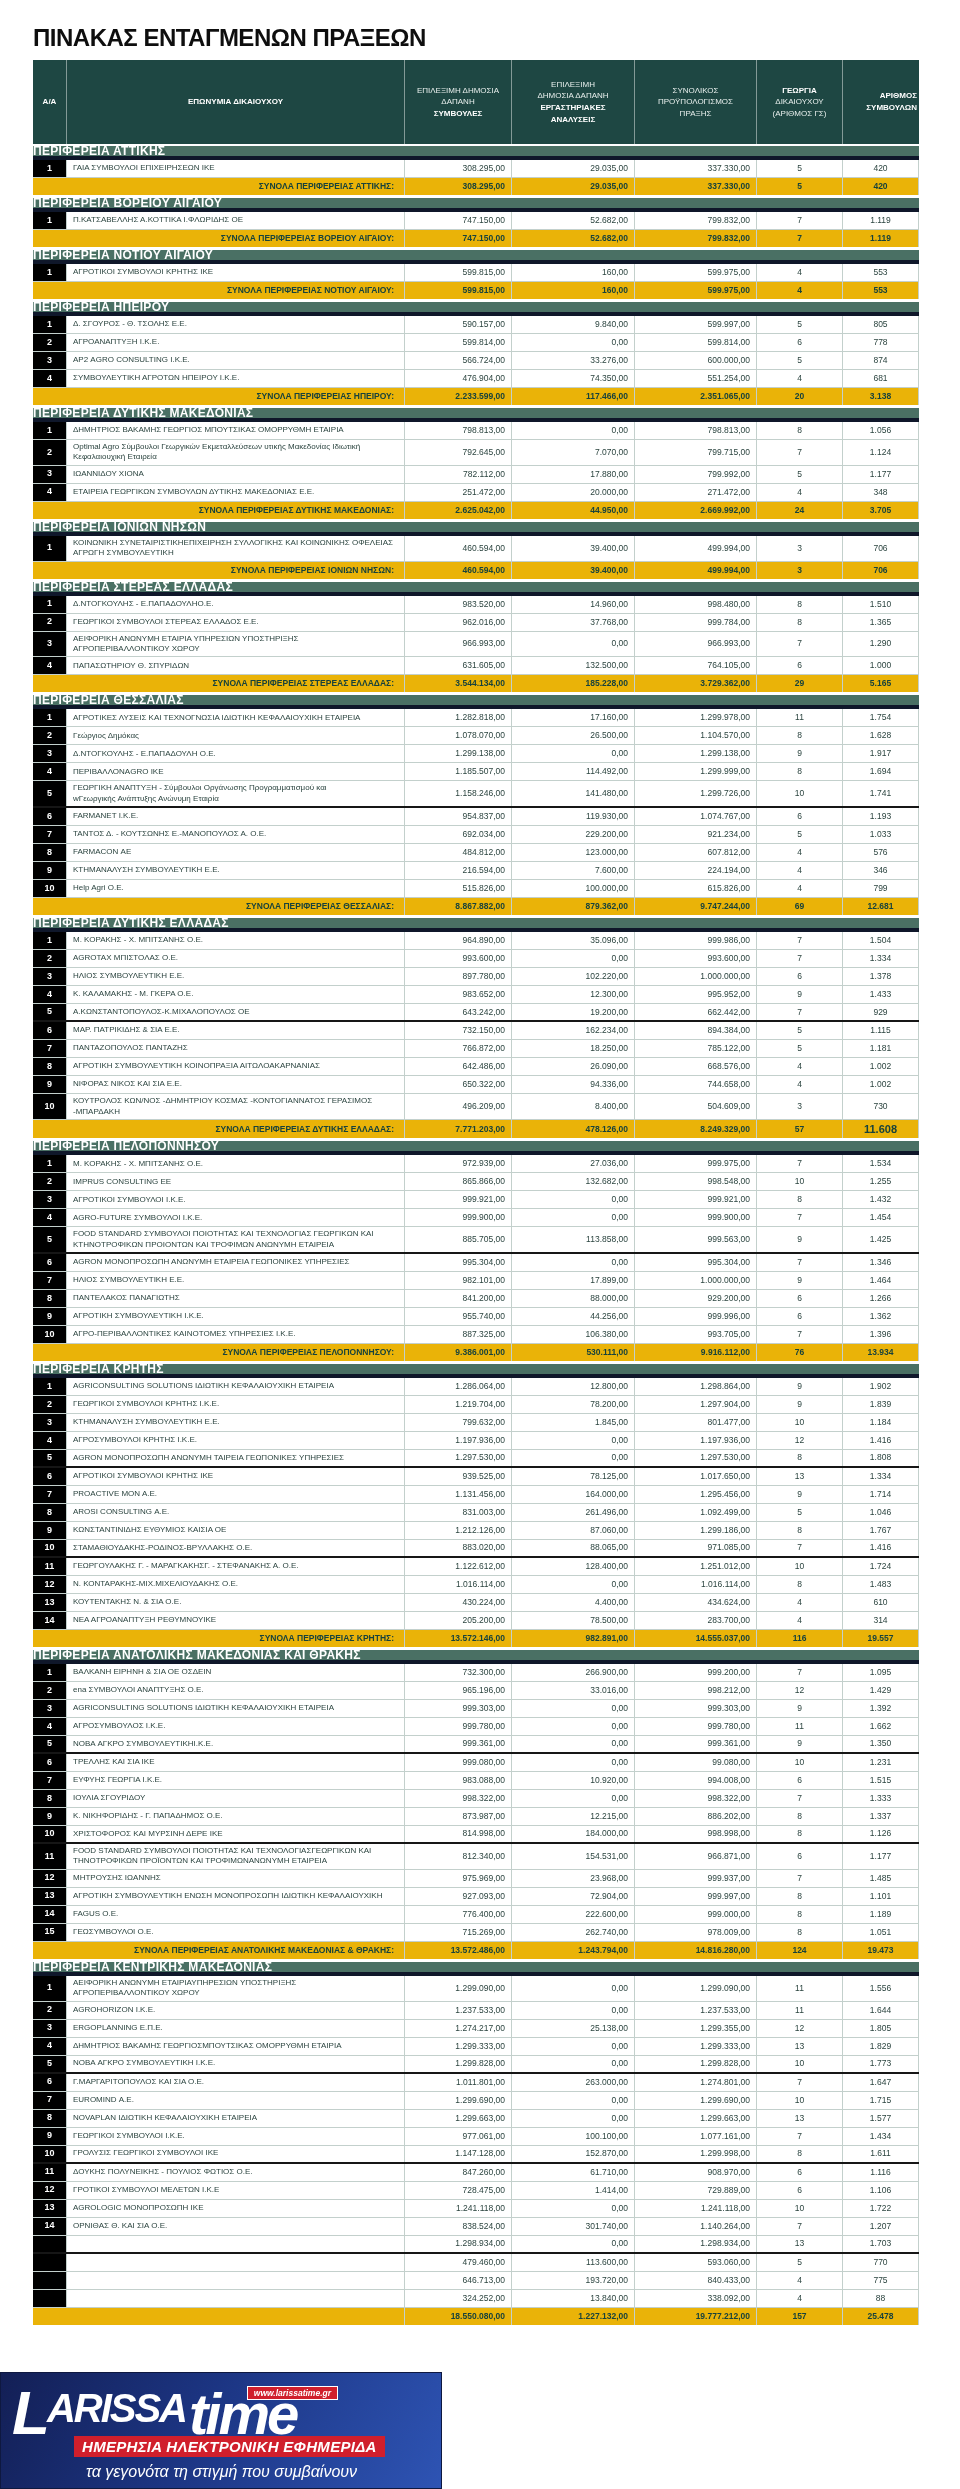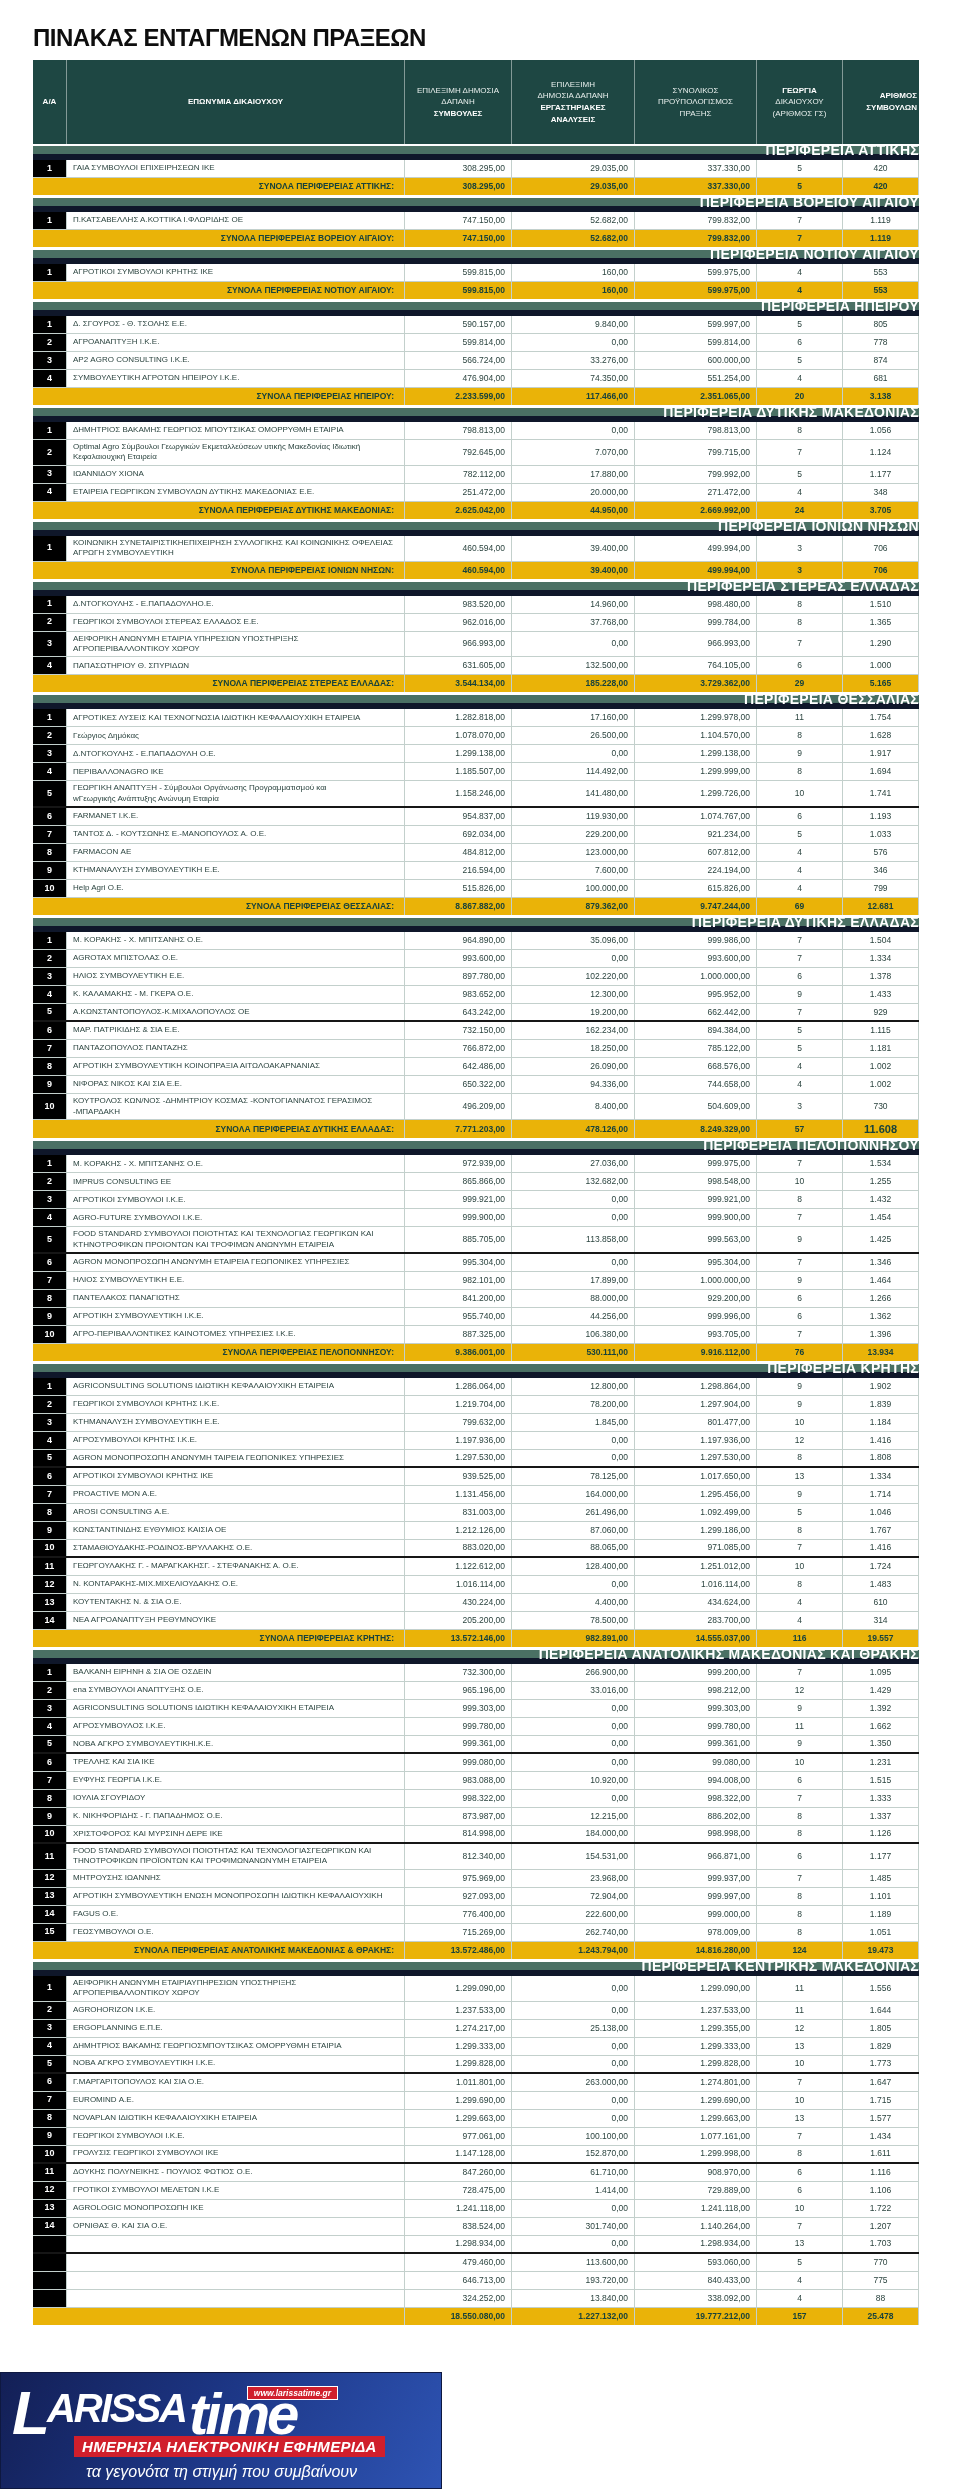--- a/index.html
+++ b/index.html
@@ -18,23 +18,23 @@
   .c6{width:76px;flex:0 0 76px;}
   *{box-sizing:border-box;}
   
   .thead{display:flex;background:#1e4743;min-height:84px;align-items:stretch;}
   .hcell{display:flex;flex-direction:column;justify-content:center;align-items:center;
          color:#e8efed;font-size:8px;line-height:1.45;text-align:center;padding:4px 2px;
          border-right:1px solid rgba(255,255,255,0.45);}
   .hcell:last-child{border-right:none;align-items:flex-end;}
   .hcell .b{font-weight:bold;color:#ffffff;}
   
-  .band{display:flex;align-items:center;justify-content:flex-end;background:#4a7064;
-        color:#ffffff;font-weight:bold;font-size:14px;height:16px;
-        border-top:2px solid #ffffff;border-bottom:6px solid #0f172a;letter-spacing:0.3px;}
+  .band{display:flex;align-items:center;justify-content:flex-start;background:#4a7064;
+        color:#ffffff;font-weight:bold;font-size:12px;height:16px;
+        border-top:2px solid #ffffff;border-bottom:4px solid #0f172a;letter-spacing:0.3px;}
   
   .trow{display:flex;min-height:18px;background:#ffffff;border-bottom:1px solid #c3d0cc;
         align-items:stretch;}
   .trow.thick{border-bottom:2px solid #161616;}
   .cell{display:flex;align-items:center;font-size:8.5px;color:#2c4540;
         border-right:1px solid #c3d0cc;padding:2px 6px;line-height:1.3;}
   .cell.num{background:#000000;color:#ffffff;font-weight:bold;justify-content:center;
         font-size:9px;padding:1px;}
   .cell.name{justify-content:flex-start;text-align:left;font-size:8px;white-space:pre-line;}
   .cell.money{justify-content:flex-end;text-align:right;}

